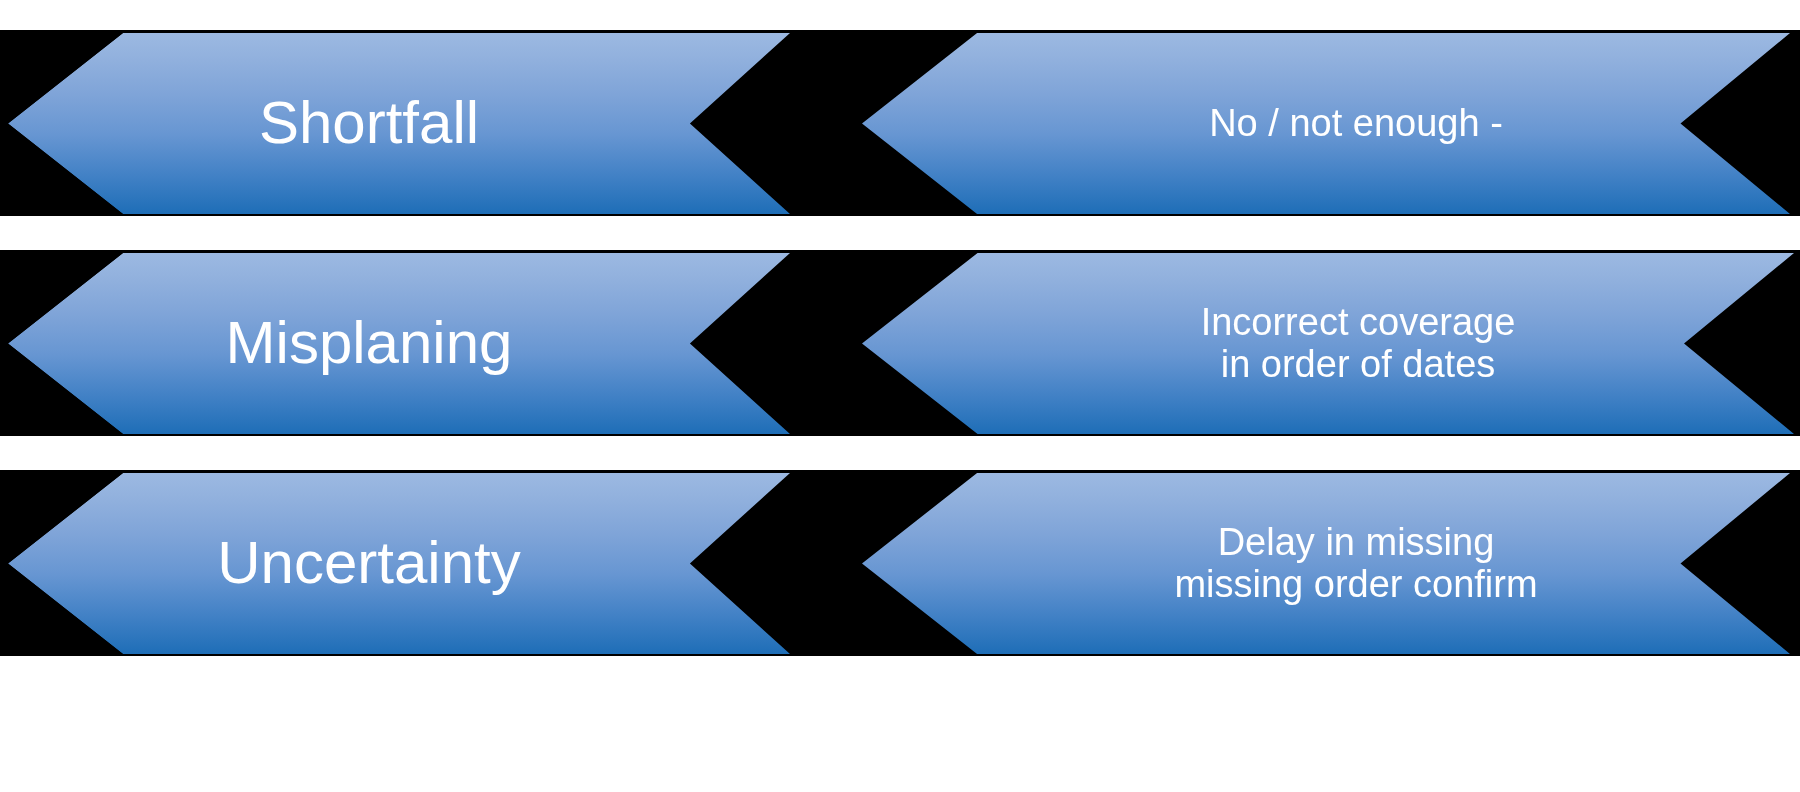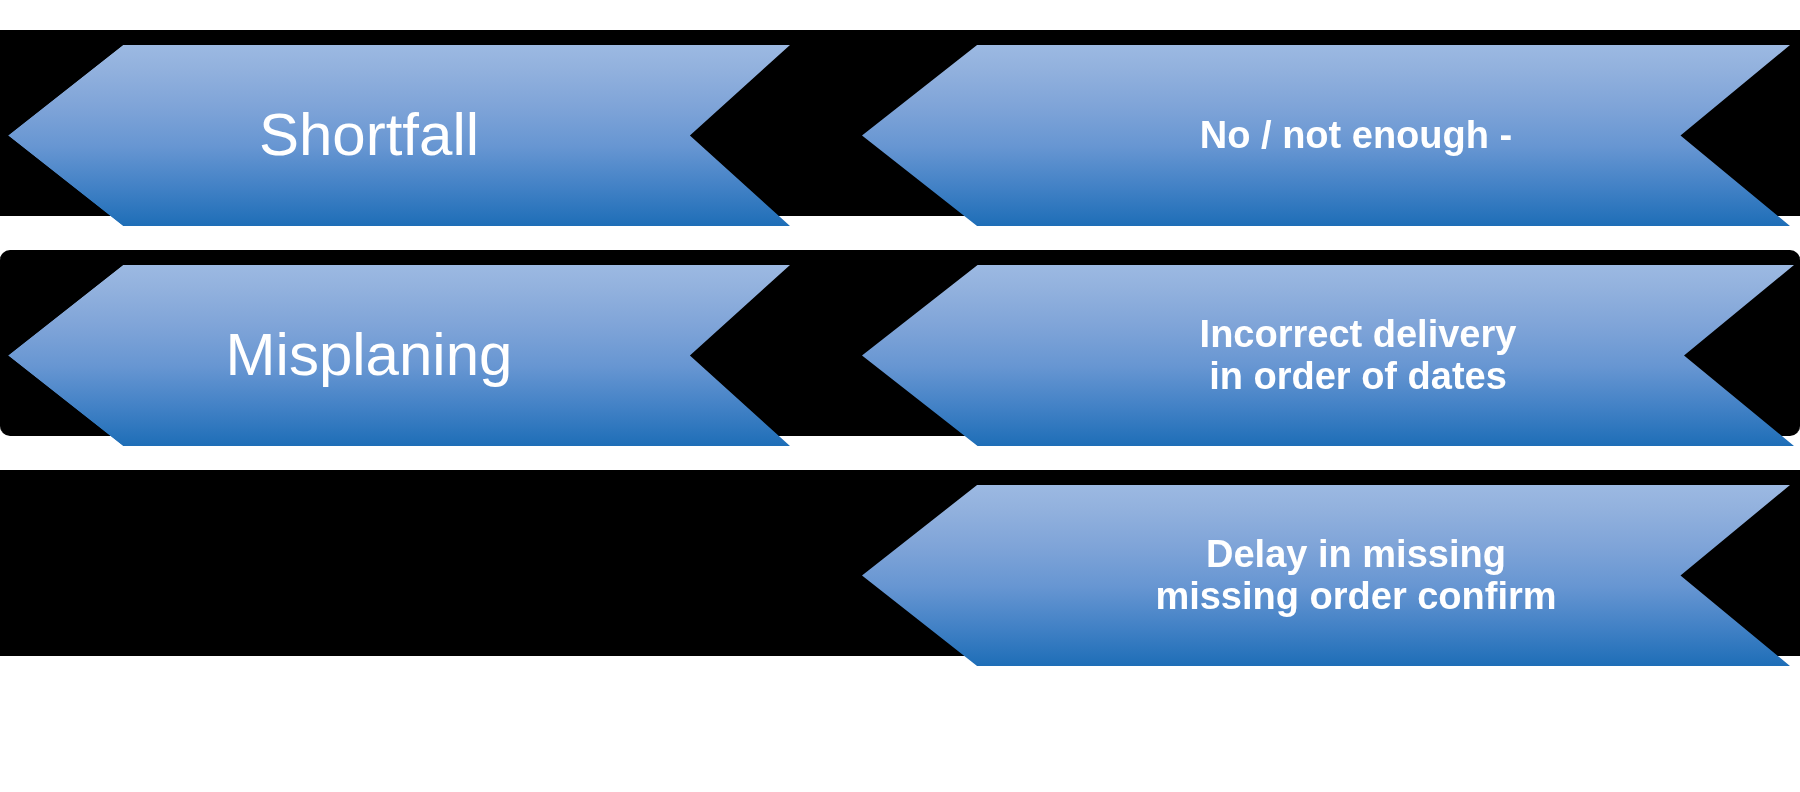--- a/index.html
+++ b/index.html
@@ -24,26 +24,26 @@
     position: absolute;
     left: 0;
     width: 1800px;
     height: 186px;
     background: #000000;
     border-top: 3px solid #000000;
     border-bottom: 2px solid #000000;
     box-sizing: border-box;
   }
   #row-1 { top: 30px; }
-  #row-2 { top: 250px; border-radius: 10px; }
+  #row-2 { top: 250px; }
   #row-3 { top: 470px; }
 
   .chev {
     position: absolute;
-    top: 12px;
+    top: 0;
     height: 100%;
     display: flex;
     align-items: center;
     box-sizing: border-box;
   }
   
   .chev-fill {
     position: absolute;
     inset: 0;
     background: linear-gradient(to bottom,
@@ -84,21 +84,21 @@
   }
   .label-primary {
     font-size: 60px;
     font-weight: 400;
     letter-spacing: 0px;
     padding-right: 120px;
     padding-left: 60px;
   }
   .label-secondary {
     font-size: 38px;
-    font-weight: 700;
+    font-weight: 400;
     padding-right: 60px;
     padding-left: 120px;
   }
   .label-secondary .line { display: block; }
 </style>
 </head>
 <body>
 
 <div id="diagram">
 
@@ -116,27 +116,31 @@
   </div>
 
   <div class="row" id="row-2">
     <div class="chev chev-left">
       <div class="chev-fill"></div>
       <div class="label label-primary">Misplaning</div>
     </div>
     <div class="chev chev-right">
       <div class="chev-fill"></div>
       <div class="label label-secondary">
-        <span class="line">Incorrect delivery</span>
+        <span class="line">Incorrect coverage</span>
         <span class="line">in order of dates</span>
       </div>
     </div>
   </div>
 
   <div class="row" id="row-3">
+    <div class="chev chev-left">
+      <div class="chev-fill"></div>
+      <div class="label label-primary">Uncertainty</div>
+    </div>
     <div class="chev chev-right">
       <div class="chev-fill"></div>
       <div class="label label-secondary">
         <span class="line">Delay in missing</span>
         <span class="line">missing order confirm</span>
       </div>
     </div>
   </div>
 
 </div>

